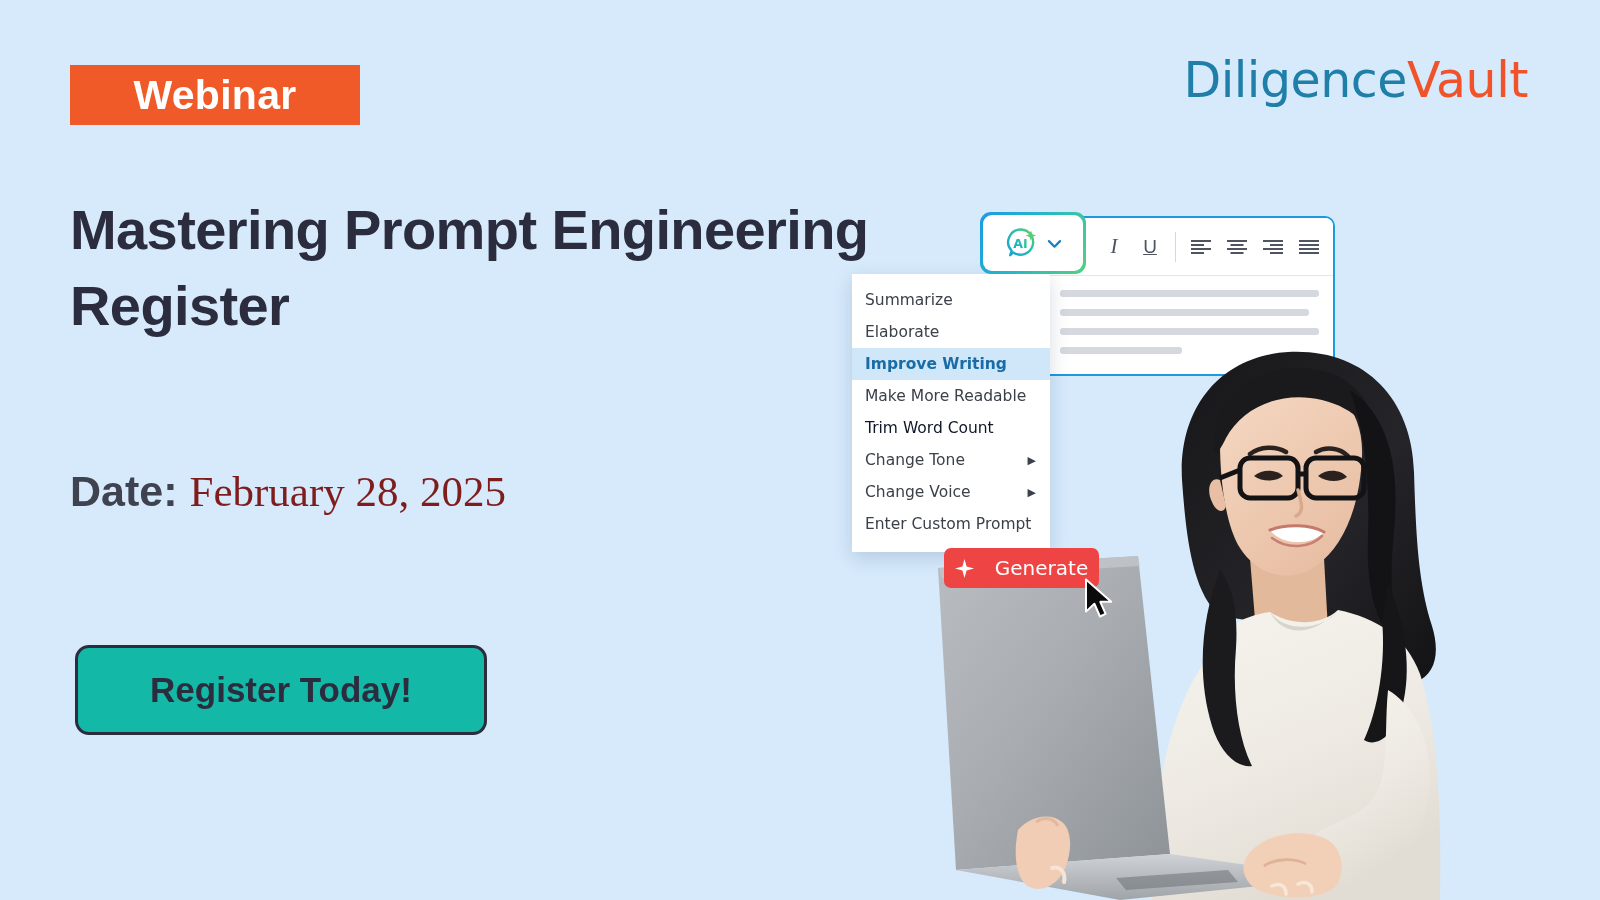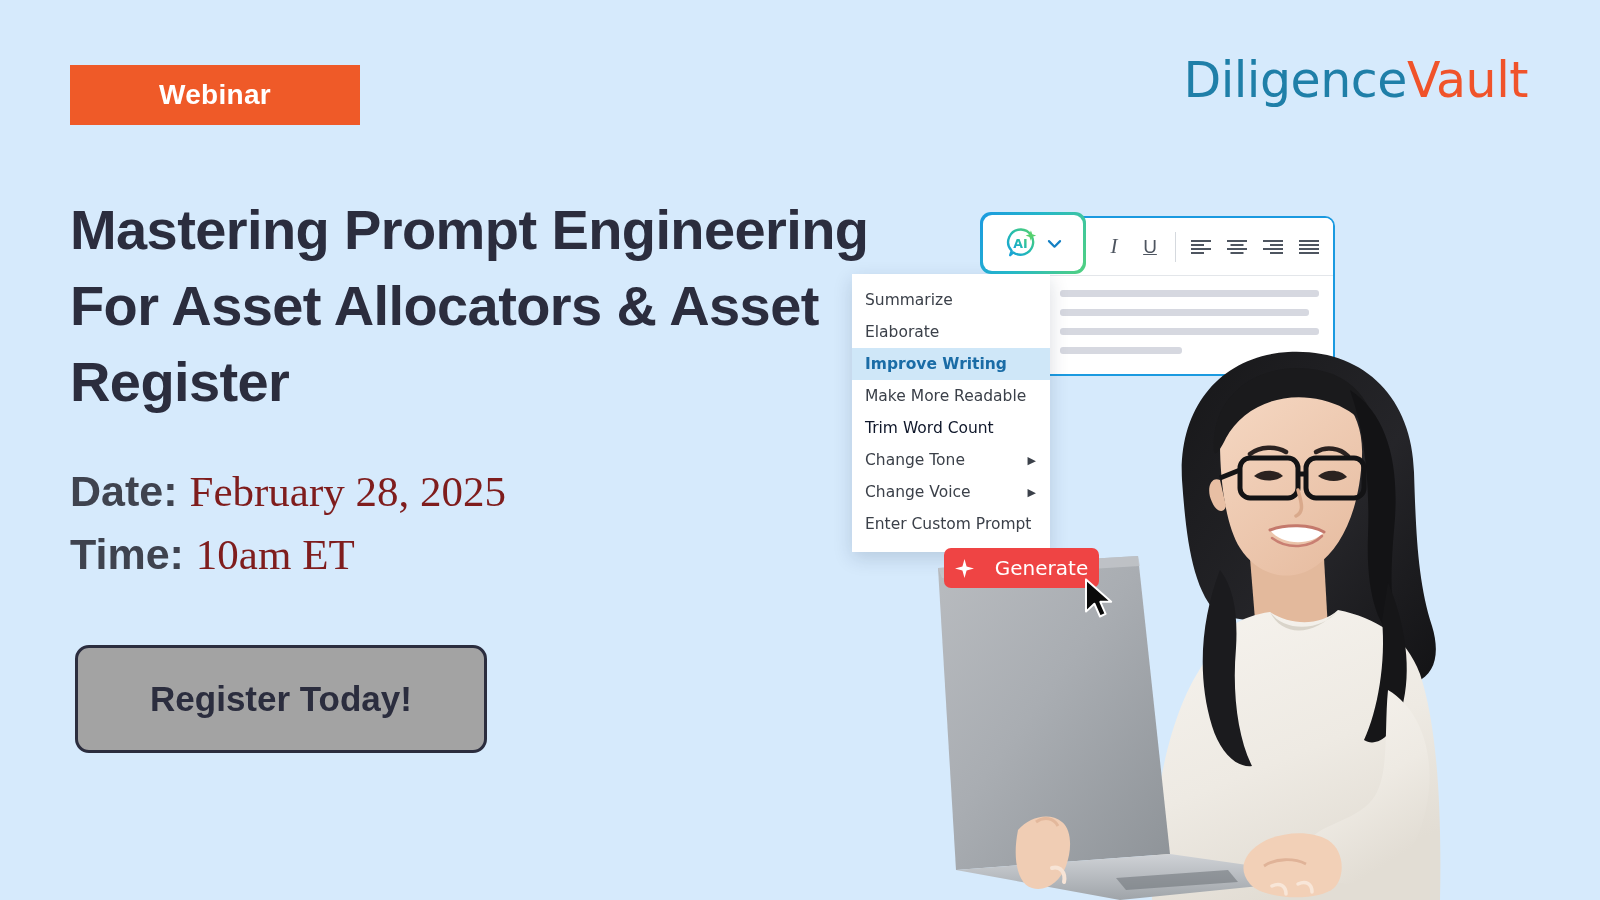--- a/index.html
+++ b/index.html
@@ -27,21 +27,21 @@
     top: 65px;
     width: 290px;
     height: 60px;
     background: #ef5a28;
     display: flex;
     align-items: center;
     justify-content: center;
   }
   .webinar-badge span {
     color: #ffffff;
-    font-size: 28px;
+    font-size: 41px;
     font-weight: bold;
     letter-spacing: 0.3px;
   }
 
   
   .logo {
     position: absolute;
     right: 72px;
     top: 52px;
     font-size: 49px;
@@ -81,22 +81,22 @@
     color: #3f434f;
   }
   .datetime .val { font-weight: 400; color: #7f1d1d; font-family: Liberation Serif, serif; }
 
   
   .register-btn {
     position: absolute;
     left: 75px;
     top: 645px;
     width: 412px;
-    height: 108px;
-    background: #a3a3a3;
+    height: 90px;
+    background: #14b8a6;
     border: 3px solid #2b2d3e;
     border-radius: 14px;
     display: flex;
     align-items: center;
     justify-content: center;
     cursor: pointer;
   }
   .register-btn span {
     color: #2b2d3e;
     font-size: 35px;
@@ -273,32 +273,27 @@
   <div class="webinar-badge">
     <span>Webinar</span>
   </div>
 
   <div class="logo">
     <span class="part-a">Diligence</span><span class="part-b">Vault</span>
   </div>
 
   <div class="headline">
     <div>Mastering Prompt Engineering</div>
-    <div>For Asset Allocators &amp; Asset</div>
     <div>Register</div>
   </div>
 
   <div class="datetime">
     <div>
       <span class="lbl">Date:</span>
       <span class="val">February 28, 2025</span>
-    </div>
-    <div>
-      <span class="lbl">Time:</span>
-      <span class="val">10am ET</span>
     </div>
   </div>
 
   <div class="register-btn">
     <span>Register Today!</span>
   </div>
 
   <div class="editor-card">
     <div class="editor-toolbar">
       <div class="tb-btn bold">B</div>

